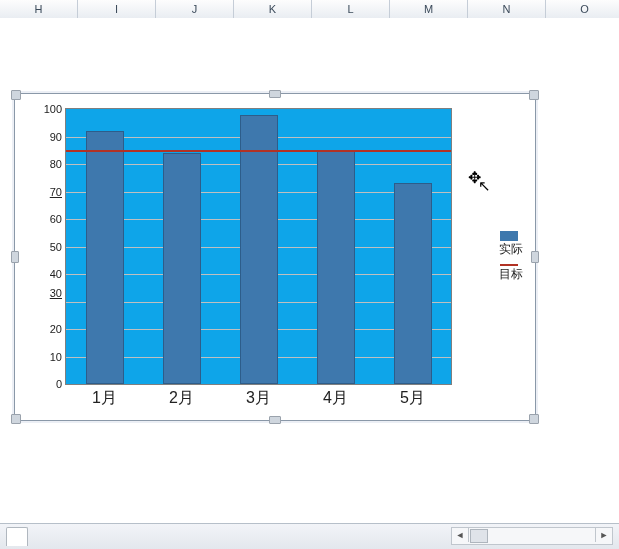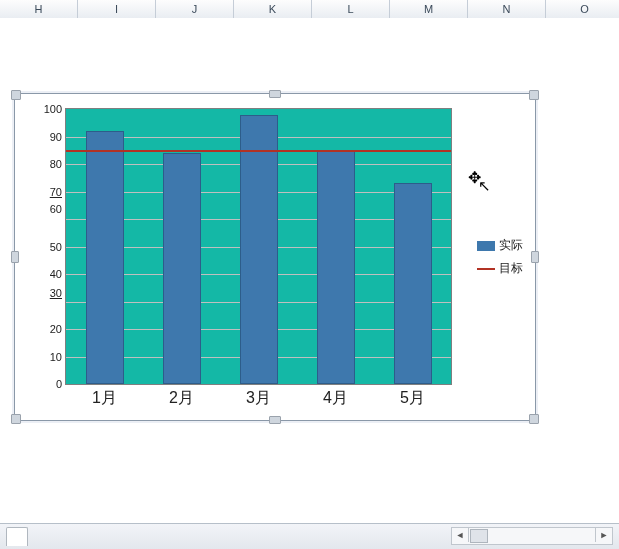--- a/index.html
+++ b/index.html
@@ -42,21 +42,21 @@
   .h-rm{right:-4px;top:50%;width:6px;height:10px;transform:translateY(-50%);}
   .h-tl{left:-4px;top:-4px;width:8px;height:8px;}
   .h-tr{right:-4px;top:-4px;width:8px;height:8px;}
   .h-bl{left:-4px;bottom:-4px;width:8px;height:8px;}
   .h-br{right:-4px;bottom:-4px;width:8px;height:8px;}
 
   
   .plot{
     position:absolute;left:50px;top:14px;width:385px;height:275px;
     border:1px solid #7f7f7f;
-    background:#14b8a6;
+    background:#0ea5e9;
   }
   .grid-line{
     position:absolute;left:0;width:100%;height:0;
     border-top:1px solid #bfbfbf;
   }
   .y-tick{
     position:absolute;right:100%;margin-right:4px;
     transform:translateY(-50%);font-size:11px;color:#222;
     white-space:nowrap;
   }
@@ -71,21 +71,21 @@
   .target-line{
     position:absolute;left:0;width:100%;height:0;
     border-top:2px solid #b23224;
   }
 
   
   .legend{
     position:absolute;right:12px;top:50%;transform:translateY(-50%);
     font-size:12px;color:#222;
   }
-  .legend-item{display:flex;align-items:center;margin:6px 0;}
+  .legend-item{display:flex;align-items:center;margin:6px 0;flex-direction:column;}
   .lg-swatch-bar{width:18px;height:10px;background:#3e78ad;margin-right:4px;}
   .lg-swatch-line{width:18px;height:0;border-top:2px solid #b23224;margin-right:4px;}
 
   
   .move-cursor{
     position:absolute;font-size:16px;color:#000;line-height:1;
     pointer-events:none;
   }
 
   
@@ -143,21 +143,21 @@
 
     <div class="plot" id="plot">
         <div class="y-tick" style="top: 0px;">100</div>
         <div class="grid-line" style="top: 27.5px;"></div>
         <div class="y-tick" style="top: 27.5px;">90</div>
         <div class="grid-line" style="top: 55px;"></div>
         <div class="y-tick" style="top: 55px; padding-left: 48px;">80</div>
         <div class="grid-line" style="top: 82.5px;"></div>
         <div class="y-tick" style="top: 82.5px; text-decoration: underline;">70</div>
         <div class="grid-line" style="top: 110px;"></div>
-        <div class="y-tick" style="top: 100px;">60</div>
+        <div class="y-tick" style="top: 110px;">60</div>
         <div class="grid-line" style="top: 137.5px;"></div>
         <div class="y-tick" style="top: 137.5px;">50</div>
         <div class="grid-line" style="top: 165px;"></div>
         <div class="y-tick" style="top: 165px;">40</div>
         <div class="grid-line" style="top: 192.5px;"></div>
         <div class="y-tick" style="top: 184px; text-decoration: underline;">30</div>
         <div class="grid-line" style="top: 220px;"></div>
         <div class="y-tick" style="top: 220px;">20</div>
         <div class="grid-line" style="top: 247.5px;"></div>
         <div class="y-tick" style="top: 247.5px;">10</div>

